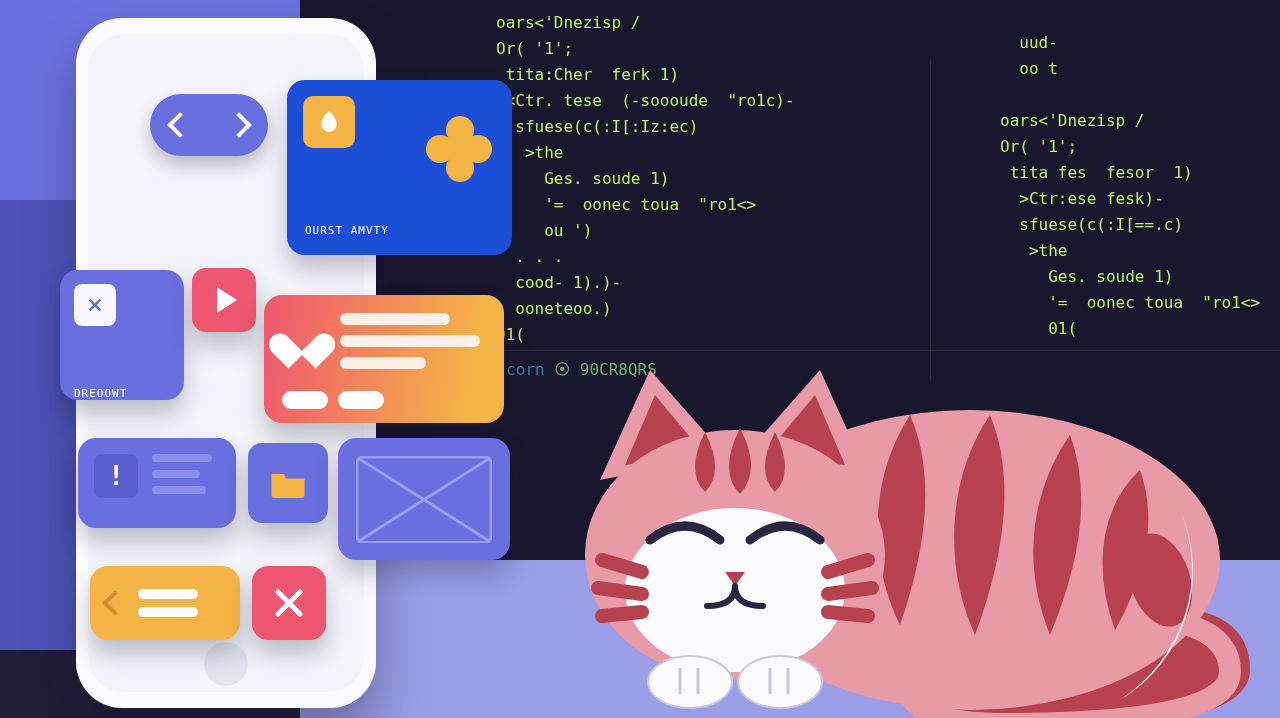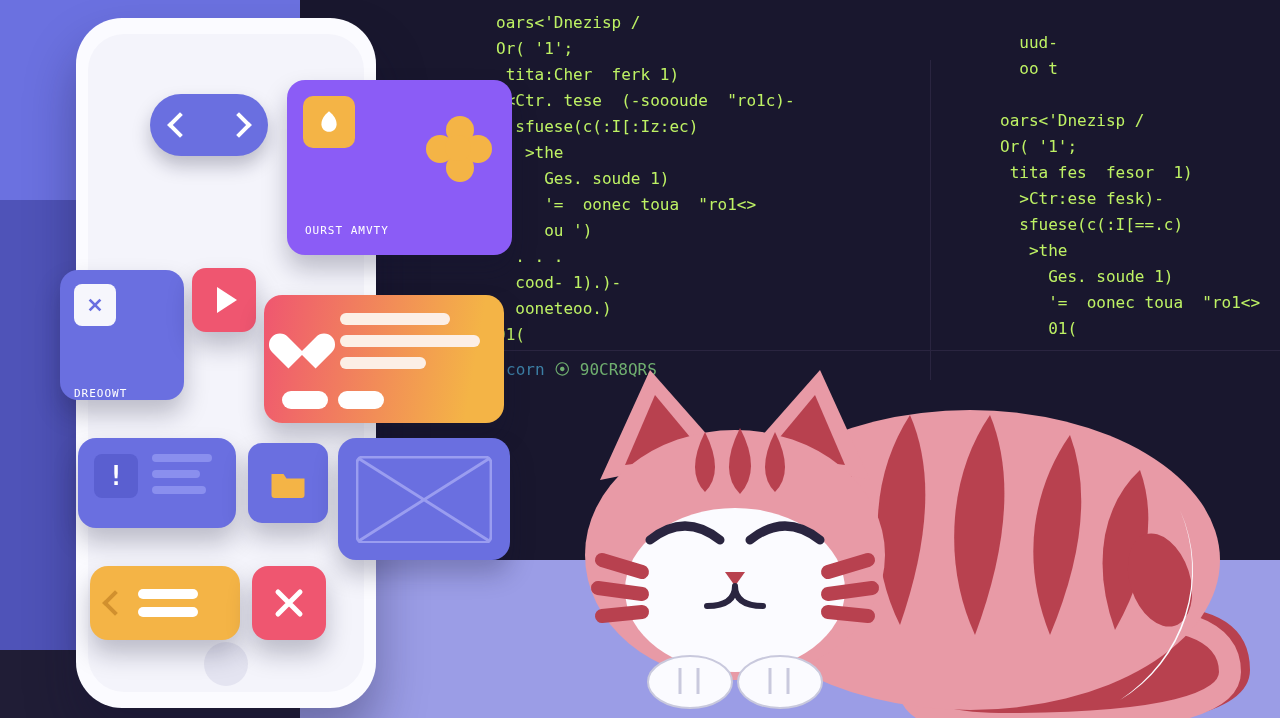--- a/index.html
+++ b/index.html
@@ -66,21 +66,21 @@
     position:absolute; left:150px; top:94px;
     width:118px; height:62px; border-radius:32px;
     background:#6a6fe0;
     display:flex; align-items:center; justify-content:space-around;
     box-shadow: 0 10px 18px rgba(20,18,50,.25);
   }
   .chev { width:18px; height:18px; border:4px solid #fff; border-right:none; border-top:none; transform:rotate(45deg);}
   .chev.right{ transform:rotate(-135deg);}
 
   
-  .card-red { left:287px; top:80px; width:225px; height:175px; background:#8b5cf6; padding:16px; }
+  .card-red { left:287px; top:80px; width:225px; height:175px; background:#1d4ed8; padding:16px; }
   .card-red .ico{
     width:52px; height:52px; border-radius:10px; background:#f4b446;
     display:flex; align-items:center;justify-content:center;
   }
   .card-red .ico svg{width:26px;height:26px;fill:#fff;}
   .flower{
     position:absolute; right:24px; top:40px;
     width:58px;height:58px;
   }
   .flower span{position:absolute;width:28px;height:28px;border-radius:50%;background:#f4b446;}

